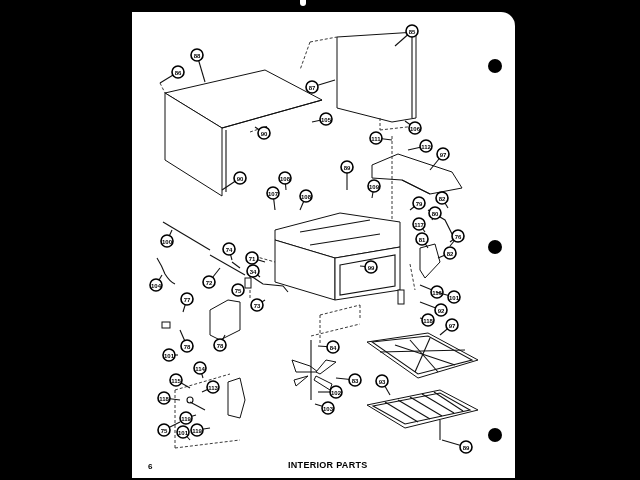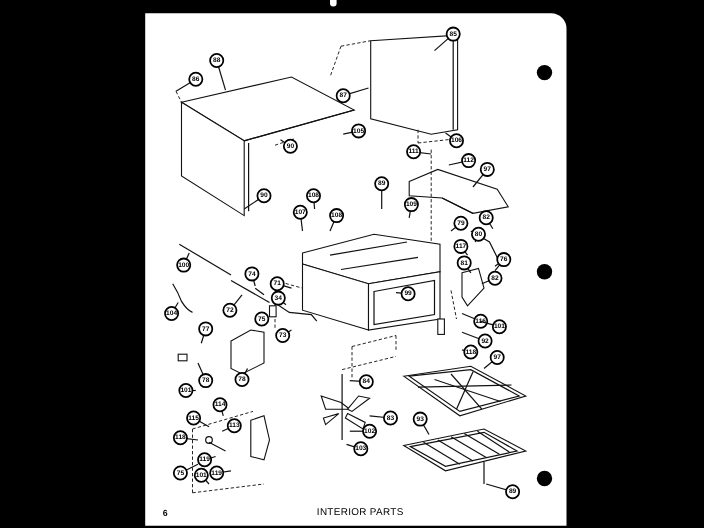--- a/index.html
+++ b/index.html
@@ -6,21 +6,21 @@
   body{width:640px;height:480px;overflow:hidden;position:relative;font-family:"Liberation Sans",sans-serif;}
   #page{position:absolute;left:132px;top:12px;width:383px;height:466px;background:#fff;border-top-right-radius:14px;}
   #top-mark{position:absolute;left:300px;top:0;width:6px;height:6px;background:#fff;border-radius:0 0 3px 3px;}
   svg#dia{position:absolute;left:0;top:0;width:640px;height:480px;}
   .ln{stroke:#111;stroke-width:1.1;fill:none;}
   .dash{stroke:#222;stroke-width:0.9;fill:none;stroke-dasharray:3 2;}
   .part{stroke:#111;stroke-width:1;fill:#fff;}
   .callout circle{fill:#fff;stroke:#000;stroke-width:1.6;}
   .callout text{font-family:"Liberation Sans",sans-serif;font-size:6px;font-weight:bold;text-anchor:middle;dominant-baseline:central;fill:#000;}
   .hole{fill:#000;}
-  #title{position:absolute;left:288px;top:460px;font-size:9px;font-weight:normal;letter-spacing:0.3px;color:#000;}
+  #title{position:absolute;left:288px;top:460px;font-size:9px;font-weight:bold;letter-spacing:0.3px;color:#000;}
   #pagenum{position:absolute;left:148px;top:462px;font-size:8px;font-weight:bold;color:#000;}
 </style>
 </head>
 <body>
 
 <div id="page"></div>
 <div id="top-mark"></div>
 
 <svg id="dia" viewBox="0 0 640 480">
 

